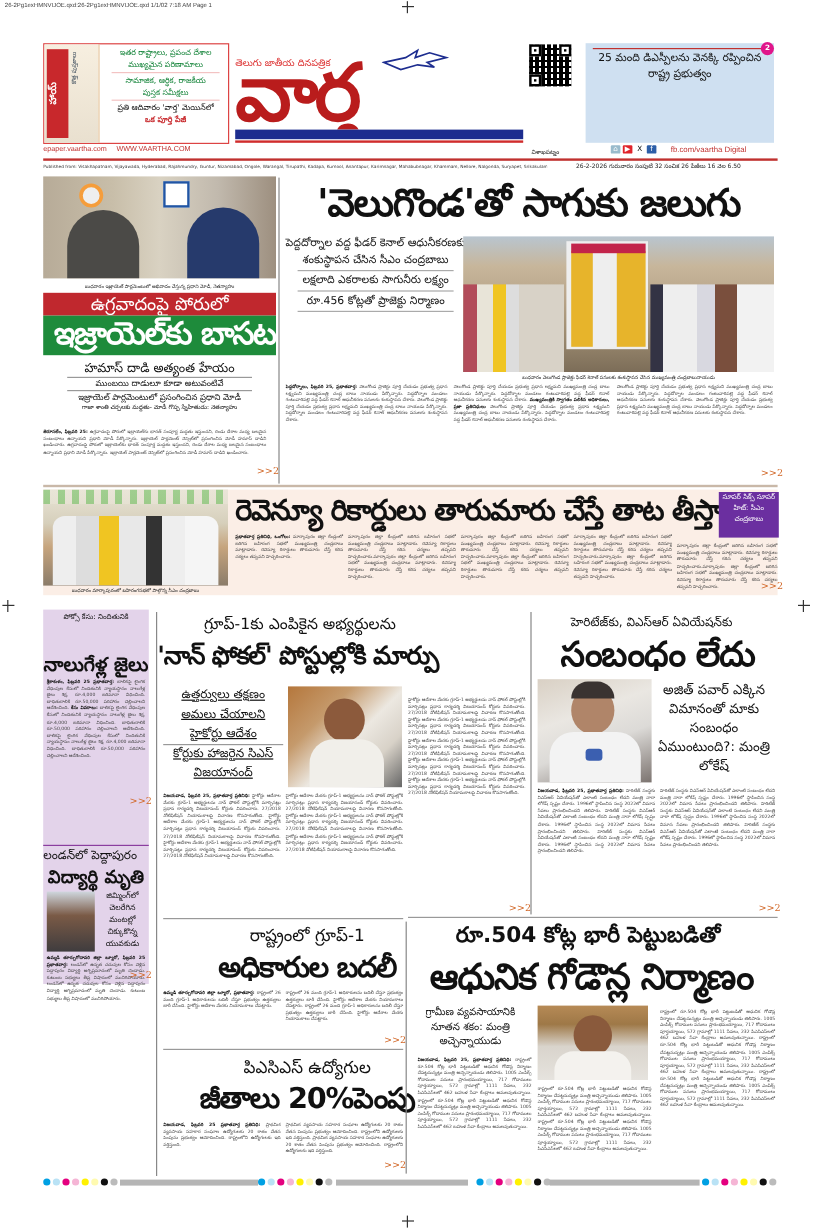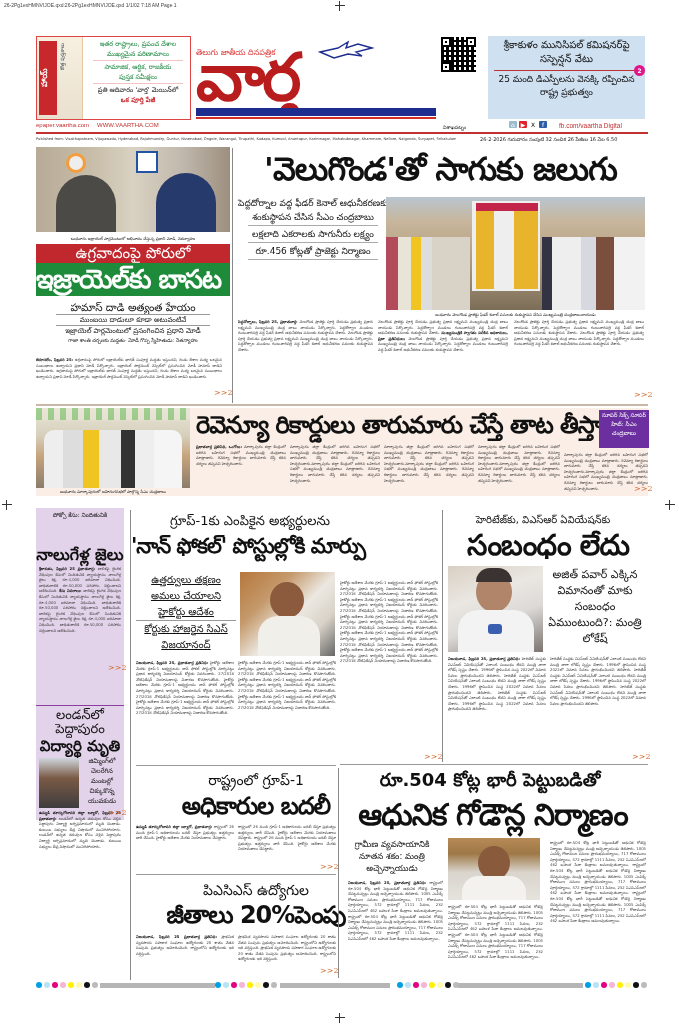--- a/index.html
+++ b/index.html
@@ -54,41 +54,41 @@
   .caption { font-size: 4px; color: #222; text-align: center; white-space: nowrap; overflow: hidden; }
   .body-text { font-size: 3.8px; line-height: 5.6px; color: #444; text-align: justify; overflow: hidden; }
   .body-text .lead { font-weight: bold; color: #111; }
   .more { font-size: 8px; color: #d2692a; font-family: "DejaVu Serif", serif; }
   .vrule { width: 1px; background: #888; }
   .hrule { height: 1px; background: #999; }
 
   
   .s1-photo { left: 36px; top: 147px; width: 194px; height: 85px; background: linear-gradient(90deg, #b7ab98 0%, #c8bea9 30%, #d9d2c2 50%, #c1b9ad 75%, #9d8f7f 100%); }
   .s1-kicker { left: 36px; top: 244px; width: 194px; height: 19px; background: #c0282e; color: #fff; font-size: 15px; line-height: 19px; text-align: center; }
-  .s1-head { left: 36px; top: 263px; width: 194px; height: 33px; background: #1e8b3b; color: #fff; font-size: 26px; line-height: 33px; text-align: left; font-weight: bold; letter-spacing: -1px; }
+  .s1-head { left: 36px; top: 263px; width: 194px; height: 33px; background: #1e8b3b; color: #fff; font-size: 26px; line-height: 33px; text-align: right; font-weight: bold; letter-spacing: -1px; }
   .s1-deck1 { left: 36px; top: 300px; width: 194px; text-align: center; font-size: 10.5px; line-height: 14px; color: #111; }
 
   
   .lead-head { left: 238px; top: 150px; width: 405px; font-size: 32px; line-height: 38px; font-weight: bold; color: #111; text-align: center; letter-spacing: -1px; white-space: nowrap; }
   .lead-decks { left: 238px; top: 196px; width: 150px; text-align: center; font-size: 9px; line-height: 14px; color: #111; }
   .lead-decks .sep { height: 1px; background: #aaa; margin: 1px 10px; }
   .lead-photo { left: 386px; top: 197px; width: 259px; height: 113px; background: linear-gradient(180deg, #b9c5cf 0%, #c7b69b 22%, #b9a58a 45%, #a59377 65%, #7c6d58 100%); }
 
   
   .band { left: 36px; top: 408px; width: 612px; height: 88px; background: #fbeee6; }
   .band-photo { left: 36px; top: 408px; width: 154px; height: 80px; background: linear-gradient(180deg, #e9e5d7 0%, #d6cfbb 35%, #c6a47d 60%, #8b7c6a 100%); }
   .band-head { left: 196px; top: 410px; width: 402px; font-size: 24px; line-height: 30px; font-weight: bold; color: #111; white-space: nowrap; letter-spacing: -1px; }
   .band-tag { left: 599px; top: 410px; width: 50px; height: 38px; background: #6b2fa0; color: #fff; font-size: 5.8px; line-height: 9px; text-align: center; padding-top: 1px; }
 
   
   .crime { left: 36px; top: 508px; width: 88px; height: 312px; background: #e3d3ea; }
   .crime .kick { font-size: 6px; text-align: center; padding-top: 3px; }
   .crime .hd { font-size: 16px; line-height: 20px; text-align: center; font-weight: bold; margin-top: 25px; }
   .crime .rule { height: 1px; background: #8b3e9f; margin: 2px 0; }
-  .crime .hd2a { font-size: 13px; text-align: center; line-height: 14px; }
+  .crime .hd2a { font-size: 10px; text-align: left; line-height: 14px; }
   .crime .hd2b { font-size: 15px; text-align: center; font-weight: bold; line-height: 20px; }
 
   
   .g1-kick { left: 136px; top: 512px; width: 228px; font-size: 13px; text-align: center; line-height: 18px; }
   .g1-head { left: 128px; top: 532px; width: 240px; font-size: 21px; font-weight: bold; line-height: 28px; text-align: center; white-space: nowrap; letter-spacing: -1px; }
   .g1-decks { left: 136px; top: 572px; width: 100px; font-size: 10px; line-height: 16px; text-align: center; text-decoration: underline; }
   .g1-photo { left: 240px; top: 572px; width: 95px; height: 84px; background: linear-gradient(135deg, #b5773c 0%, #c59a6c 30%, #ece8e1 55%, #d8d2c8 75%, #666 100%); }
 
   
   .sm-kick { left: 448px; top: 512px; width: 190px; font-size: 10px; line-height: 15px; text-align: center; }
@@ -149,21 +149,20 @@
 <div class="abs logo-bar-b"></div>
 <div class="abs logo-bar-r"></div>
 
 <div class="abs qr">
   <div class="c" style="left:0;top:0;"></div>
   <div class="c" style="right:0;top:0;"></div>
   <div class="c" style="left:0;bottom:0;"></div>
 </div>
 
 <div class="abs ear">
-  <div class="ear-t">శ్రీకాకుళం మునిసిపల్ కమిషనర్‌పై సస్పెన్షన్ వేటు</div>
   <div class="ear-rule">
     <span class="ear-badge">2</span>
   </div>
   <div class="ear-s">25 మంది డిఎస్పీలను వెనక్కి రప్పించిన రాష్ట్ర ప్రభుత్వం</div>
 </div>
 
 <div class="abs site-row" style="left:36px;">epaper.vaartha.com</div>
 <div class="abs site-row" style="left:97px;">WWW.VAARTHA.COM</div>
 <div class="abs city">విశాఖపట్నం</div>
 <div class="abs social">

